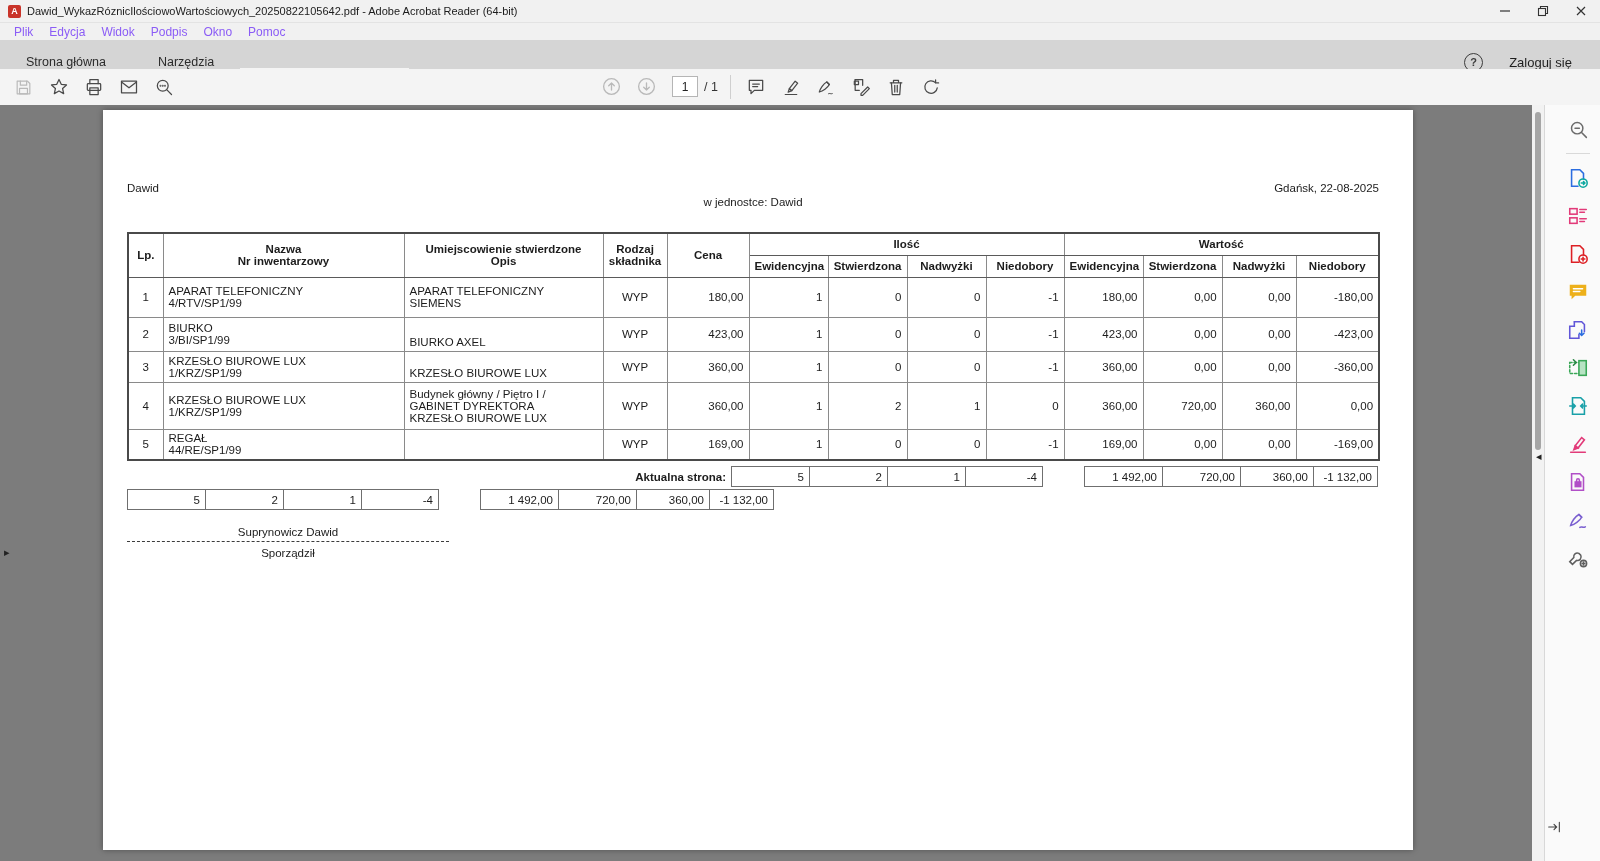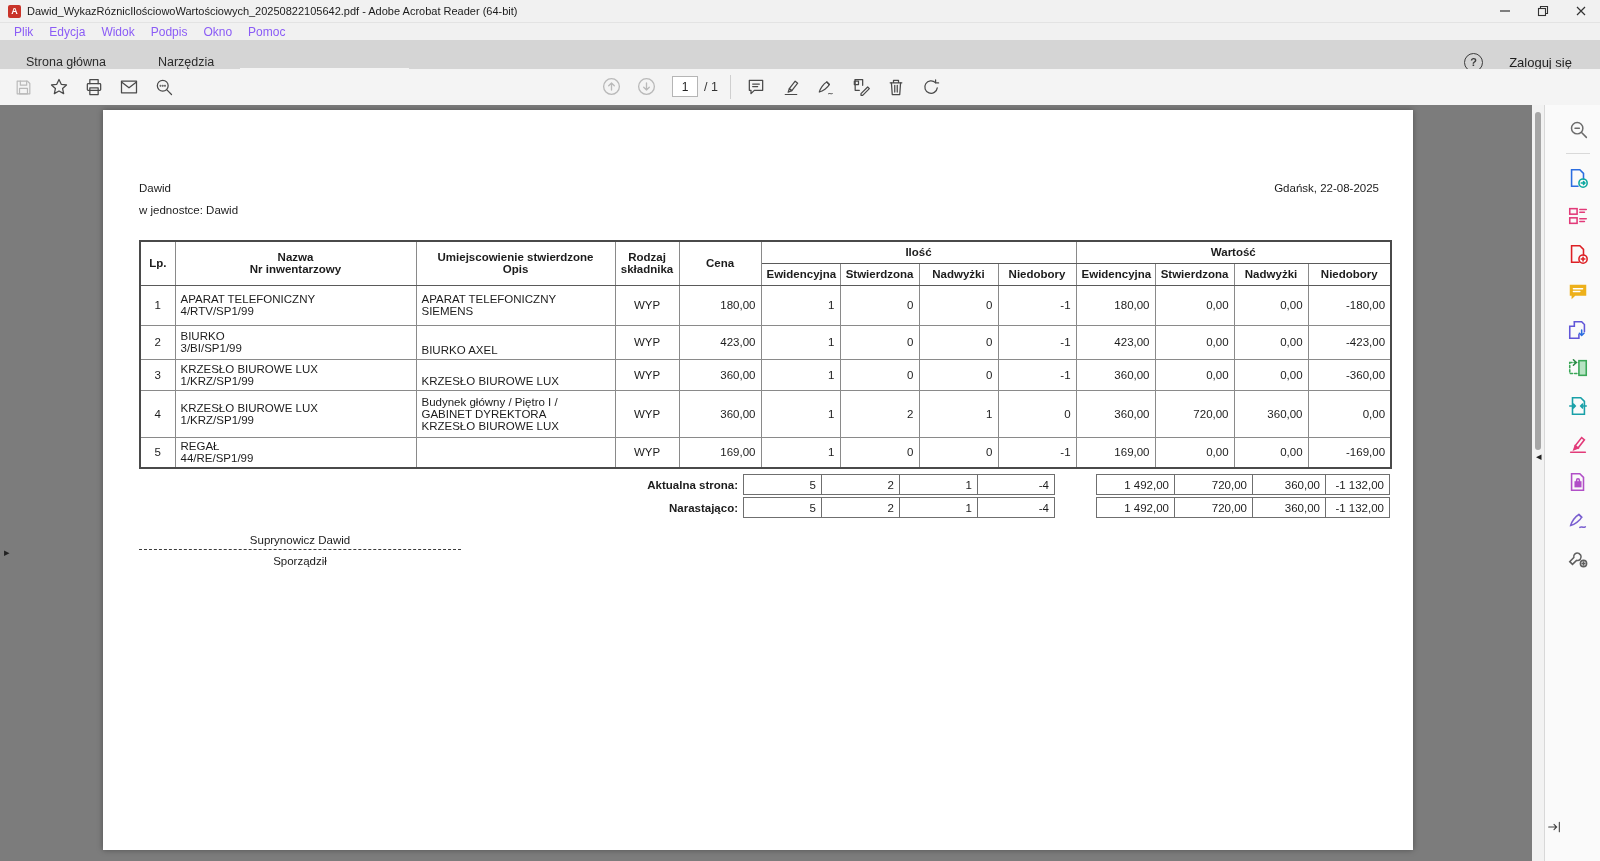--- a/index.html
+++ b/index.html
@@ -36,25 +36,25 @@
   .icon-btn svg{stroke:#4a4a4a;fill:none;stroke-width:1.5;stroke-linecap:round;stroke-linejoin:round;}
   .icon-btn.disabled svg{stroke:#b9b9b9;}
   .tb-divider{width:1px;height:24px;background:#cfcfcf;margin:0 8px;}
   .page-input{width:24px;height:19px;border:1px solid #b5b5b5;background:#fff;text-align:center;
     font-size:12px;font-family:"Liberation Sans",sans-serif;color:#222;margin:0 6px 0 8px;padding:0;}
   .page-total{font-size:12.5px;color:#333;margin-right:4px;}
   
   .docarea{position:absolute;top:105px;left:0;width:1532px;bottom:0;background:#7c7c7c;overflow:hidden;}
   .page{position:absolute;left:103px;top:5px;width:1310px;height:740px;background:#fff;
     box-shadow:0 0 6px rgba(0,0,0,.35);color:#1c1c1c;
-    padding:72px 34px 0 36px;box-sizing:border-box;font-size:11.5px;}
+    padding:72px 34px 0 24px;box-sizing:border-box;font-size:11.5px;}
   .pg-head{display:flex;justify-content:space-between;font-size:11.5px;}
   .pg-title{text-align:center;font-size:17.5px;font-weight:bold;margin-top:21px;letter-spacing:.2px;}
   .pg-sub1{text-align:center;font-size:11.5px;margin-top:9px;}
-  .pg-sub2{font-size:11.5px;margin-top:10px;}
+  .pg-sub2{text-align:center;font-size:11.5px;margin-top:2px;}
   
   table.inv{border-collapse:collapse;margin-top:24px;table-layout:fixed;width:1251px;}
   table.inv th,table.inv td{border:1px solid #8a8a8a;padding:1px 5px;overflow:hidden;}
   table.inv{border:2px solid #4a4a4a;}
   table.inv th{font-weight:bold;font-size:11.5px;text-align:center;vertical-align:middle;border-bottom-color:#5a5a5a;}
   table.inv td{font-size:11.5px;vertical-align:middle;}
   tr.hrow{height:22px;}
   td.c-lp{text-align:center;}
   td.c-num{text-align:right;}
   td.c-type{text-align:center;}
@@ -397,21 +397,20 @@
           <div class="sc sw1">2</div>
           <div class="sc sw2">1</div>
           <div class="sc sw3">-4</div>
           <div class="sc sw4">1 492,00</div>
           <div class="sc sw5">720,00</div>
           <div class="sc sw6">360,00</div>
           <div class="sc sw7">-1 132,00</div>
         </div>
       </div>
       <div class="sumrow">
-        <div class="sumlabel">Narastająco:</div>
         <div class="sumcells">
           <div class="sc sw0">5</div>
           <div class="sc sw1">2</div>
           <div class="sc sw2">1</div>
           <div class="sc sw3">-4</div>
           <div class="sc sw4">1 492,00</div>
           <div class="sc sw5">720,00</div>
           <div class="sc sw6">360,00</div>
           <div class="sc sw7">-1 132,00</div>
         </div>

